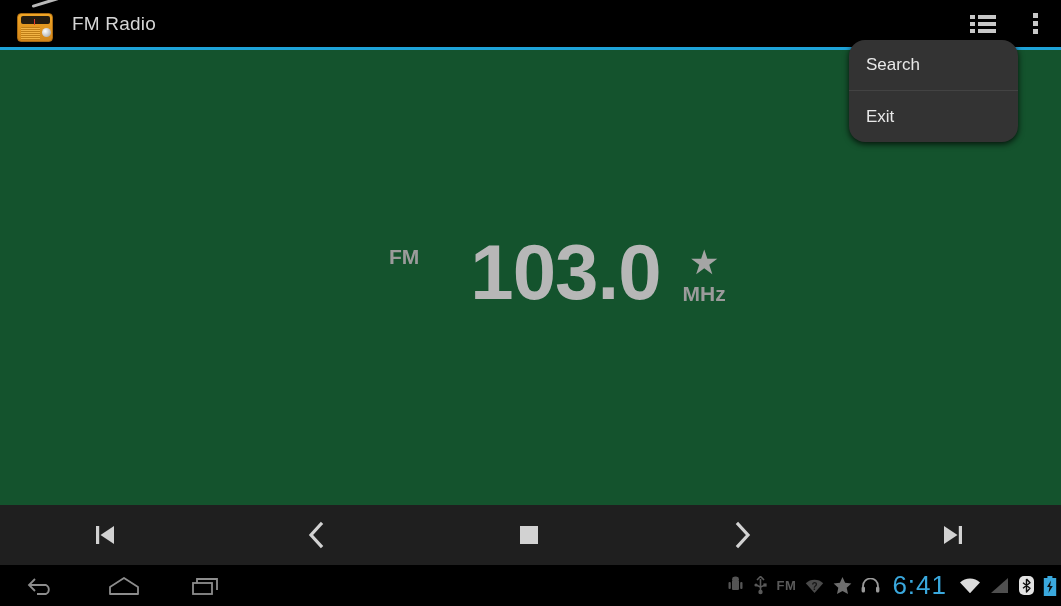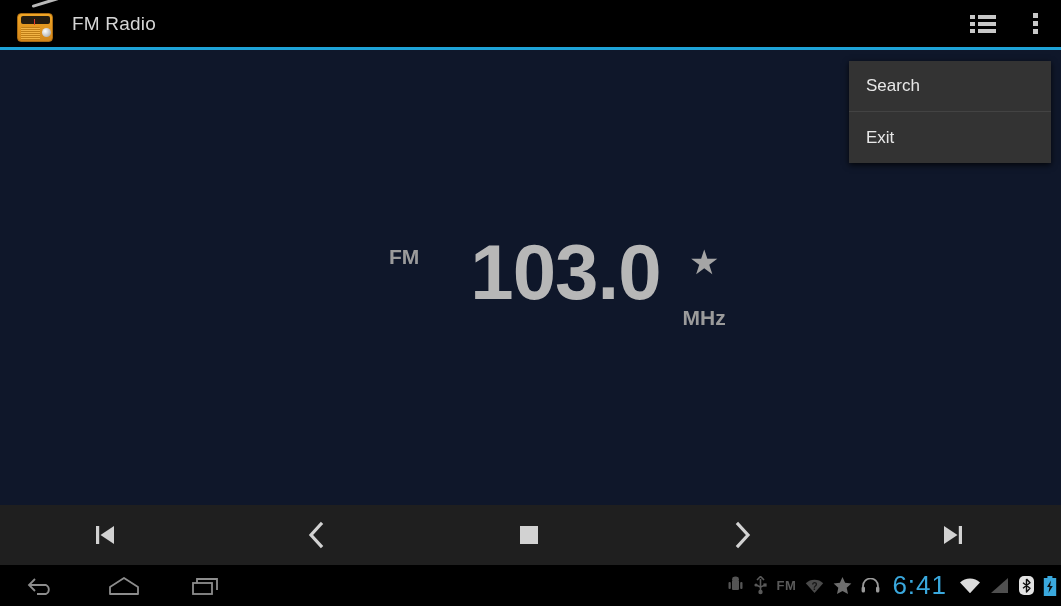--- a/index.html
+++ b/index.html
@@ -5,21 +5,21 @@
   * { margin:0; padding:0; box-sizing:border-box; }
   html, body {
     width:1061px; height:606px;
     background:#000;
     font-family:"Liberation Sans", sans-serif;
     overflow:hidden;
   }
   #screen {
     position:relative;
     width:1061px; height:606px;
-    background:#0f172a;
+    background:#14532d;
   }
 
   
   #action-bar {
     position:absolute; left:0; top:0;
     width:1061px; height:47px;
     background:#000;
     display:flex; align-items:center;
   }
   #app-icon {
@@ -106,25 +106,26 @@
   .overflow-icon i:nth-child(3){ top:16px; }
 
   #ab-divider {
     position:absolute; left:0; top:47px;
     width:1061px; height:3px;
     background:#1ea3d8;
   }
 
   
   #overflow-menu {
-    position:absolute; left:849px; top:61px;
-    width:202px;
+    position:absolute; left:849px; top:40px;
+    width:169px;
     background:#333333;
     box-shadow:0 2px 6px rgba(0,0,0,0.8);
     z-index:20;
+    border-radius:16px;
   }
   .menu-item {
     height:51px;
     display:flex; align-items:center;
     padding-left:17px;
     color:#e8e8e8;
     font-size:17px;
     border-bottom:1px solid #434343;
   }
   .menu-item:last-child { border-bottom:none; }
@@ -160,21 +161,21 @@
   }
   .star-glyph {
     color:#a5a5a5;
     font-size:34px;
     line-height:1;
   }
   #freq-unit {
     color:#9b9b9b;
     font-size:21px;
     font-weight:bold;
-    margin-top:27px;
+    margin-top:3px;
   }
 
   
   #control-bar {
     position:absolute; left:0; top:505px;
     width:1061px; height:60px;
     background:#1f1f1f;
   }
   .ctrl {
     position:absolute; top:0;

